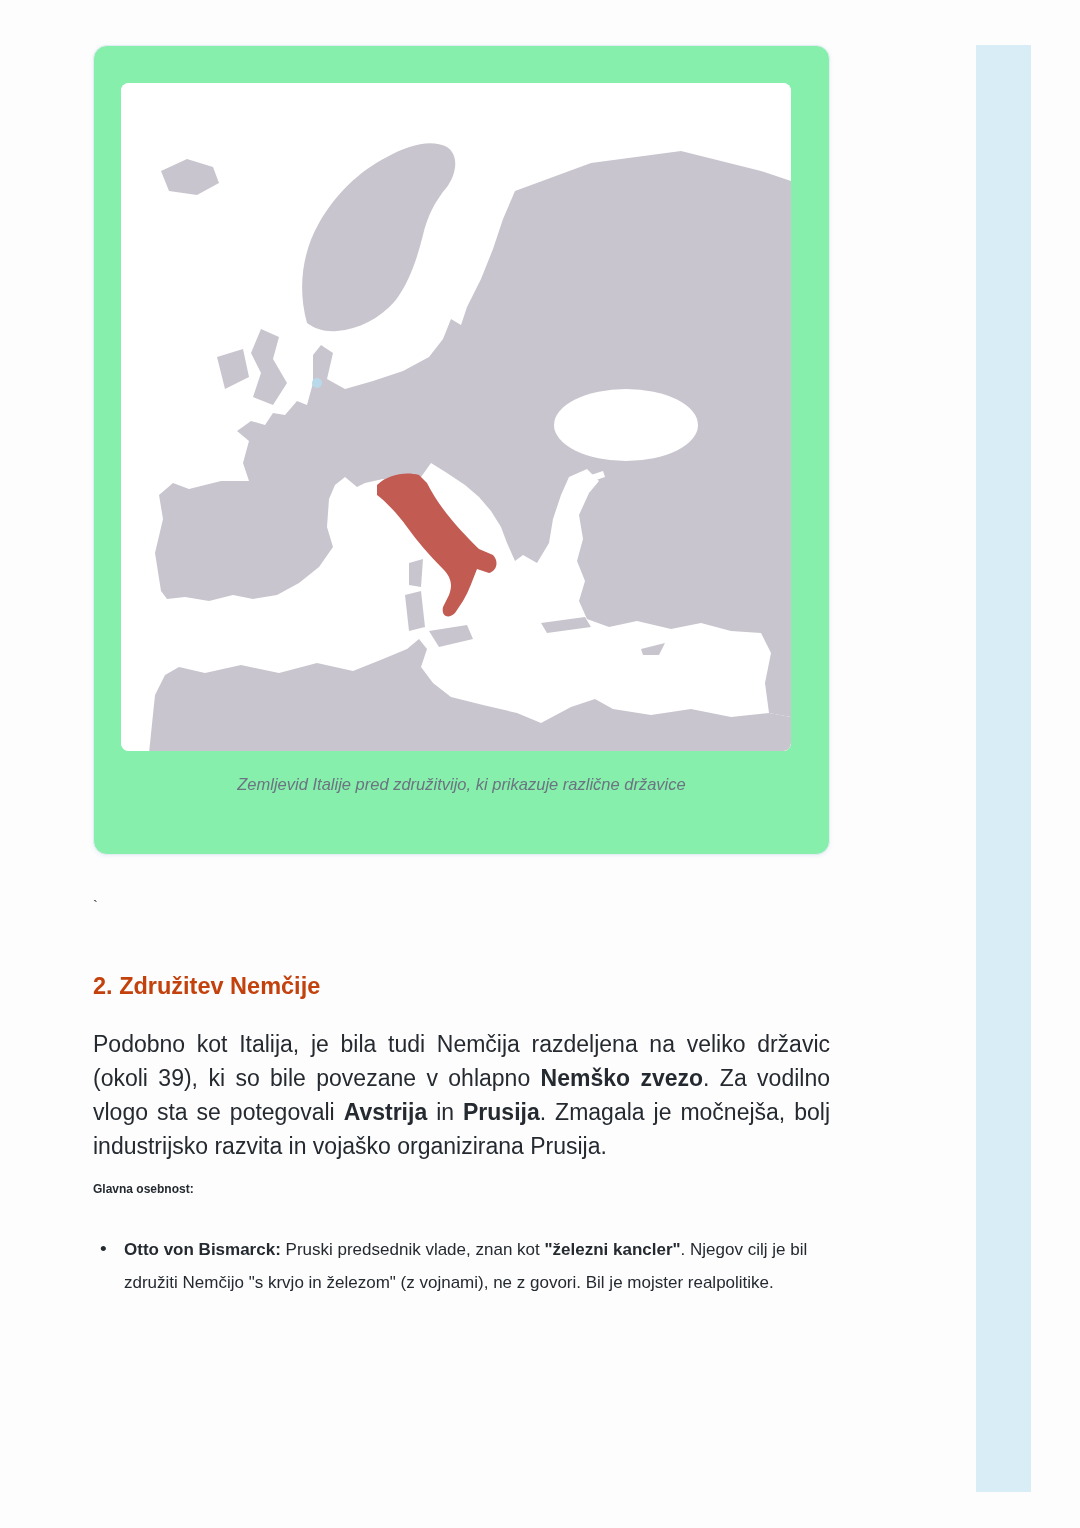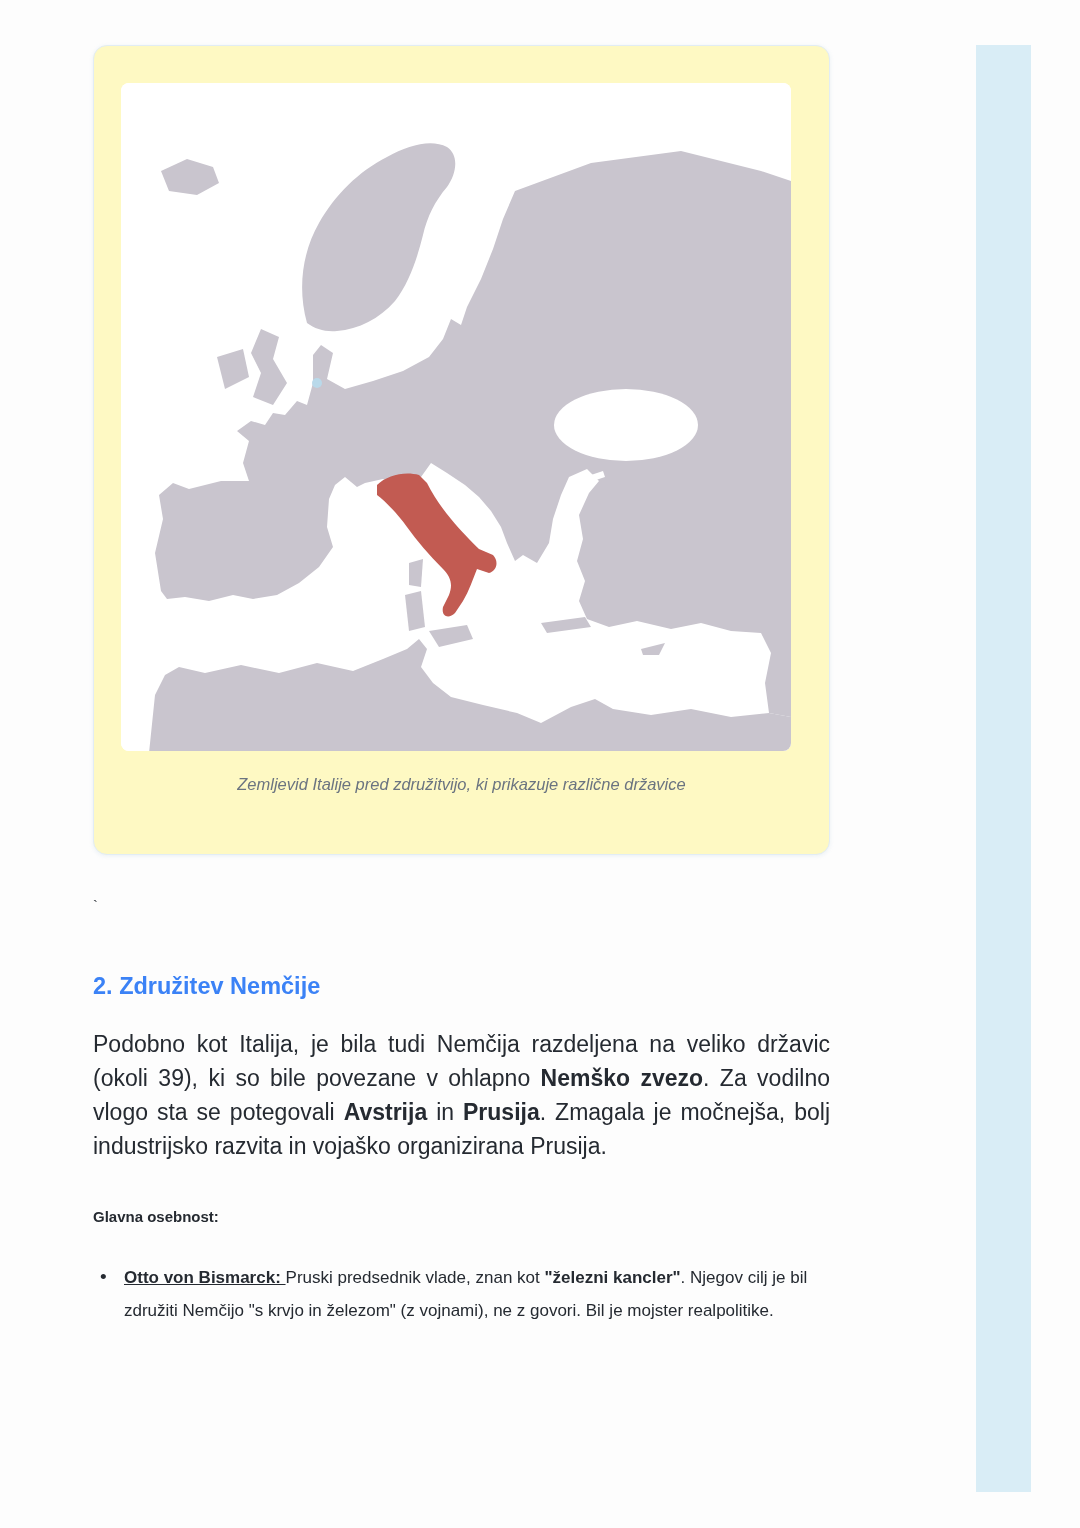--- a/index.html
+++ b/index.html
@@ -4,34 +4,34 @@
 <style>
   html,body{margin:0;padding:0;}
   body{
     width:1080px;height:1528px;position:relative;overflow:hidden;
     background:#fdfdfd;color:#252a31;
     font-family:"Liberation Sans", sans-serif;
   }
   .accent-strip{position:absolute;left:976px;top:45px;width:55px;height:1447px;z-index:0;}
   .figure-card{
     position:absolute;left:93px;top:45px;width:737px;height:810px;box-sizing:border-box;
-    background:#fef9c3;border:1px solid #e2edf4;border-radius:14px;
+    background:#86efac;border:1px solid #e2edf4;border-radius:14px;
     box-shadow:0 1px 4px rgba(150,185,210,0.18);z-index:1;
   }
   .map-wrap{position:absolute;left:27px;top:37px;width:670px;height:668px;background:#fff;border-radius:8px;overflow:hidden;}
   .map-wrap svg{display:block;}
   .map-caption{
     position:absolute;left:40px;right:40px;top:726px;margin:0;
     text-align:center;font-style:italic;font-size:16.5px;color:#6b7480;line-height:24px;
   }
   .content{position:absolute;left:93px;top:855px;width:737px;z-index:1;}
   .stray{margin-top:42px;font-size:15px;height:18px;color:#30353c;}
   .section-heading{margin:58px 0 0 0;font-size:23.5px;line-height:27px;font-weight:700;color:#29b8d8;}
   .para{margin:27px 0 0 0;font-size:23px;line-height:34px;text-align:justify;}
-  .subheading{margin:44px 0 0 0;font-size:15px;line-height:20px;font-weight:700;}
+  .subheading{margin:16px 0 0 0;font-size:12px;line-height:20px;font-weight:700;}
   .bullets{margin:34px 0 0 0;padding:0 0 0 31px;list-style:none;}
   .bullets li{position:relative;font-size:17px;line-height:33px;text-align:left;}
   .bullet-dot{position:absolute;left:-24px;top:-1px;font-size:19px;}
   .footer{position:absolute;top:1542px;right:73px;font-size:13.5px;color:#99a1aa;z-index:3;}
 </style>
 </head>
 <body>
 
 <div class="accent-strip" style="background: rgb(217, 237, 246);"></div>
 
@@ -58,24 +58,24 @@
       </g>
       <path d="M256,402 C266,392 284,388 298,392 L306,400 C312,412 320,424 330,436 C340,448 350,458 358,466 L372,472 C378,478 376,488 368,490 L356,486 C352,496 348,508 342,518 L334,530 C328,536 320,534 322,524 L328,512 C332,502 330,494 322,486 C308,472 296,458 286,444 C276,430 264,418 256,412 Z" fill="#c25b52"></path>
       <circle cx="196" cy="300" r="5" fill="#b9d9ea"></circle>
     </svg>
   </div>
   <p class="map-caption">Zemljevid Italije pred združitvijo, ki prikazuje različne državice</p>
 </section>
 
 <main class="content">
   <div class="stray">`</div>
-  <h2 class="section-heading" style="color: #3b82f6;">2. Združitev Nemčije</h2>
+  <h2 class="section-heading" style="color: #c2410c;">2. Združitev Nemčije</h2>
   <p class="para"><span>Podobno kot Italija, je bila tudi Nemčija razdeljena na veliko državic (okoli 39), ki so bile povezane v ohlapno </span><span style="font-weight: 700;">Nemško zvezo</span><span>. Za vodilno vlogo sta se potegovali </span><span style="font-weight: 700;">Avstrija</span><span> in </span><span style="font-weight: 700;">Prusija</span><span>. Zmagala je močnejša, bolj industrijsko razvita in vojaško organizirana Prusija.</span></p>
   <p class="para subheading">Glavna osebnost:</p>
   <ul class="bullets">
     <li>
       <span class="bullet-dot">•</span>
-      <span><span style="font-weight: 700; text-decoration: underline;">Otto von Bismarck: </span><span>Pruski predsednik vlade, znan kot </span><span style="font-weight: 700;">"železni kancler"</span><span>. Njegov cilj je bil združiti Nemčijo "s krvjo in železom" (z vojnami), ne z govori. Bil je mojster realpolitike.</span></span>
+      <span><span style="font-weight: 700;">Otto von Bismarck: </span><span>Pruski predsednik vlade, znan kot </span><span style="font-weight: 700;">"železni kancler"</span><span>. Njegov cilj je bil združiti Nemčijo "s krvjo in železom" (z vojnami), ne z govori. Bil je mojster realpolitike.</span></span>
     </li>
   </ul>
 </main>
 
 <div class="footer">(c) Knowunity 2025</div>
 
 </body></html>

